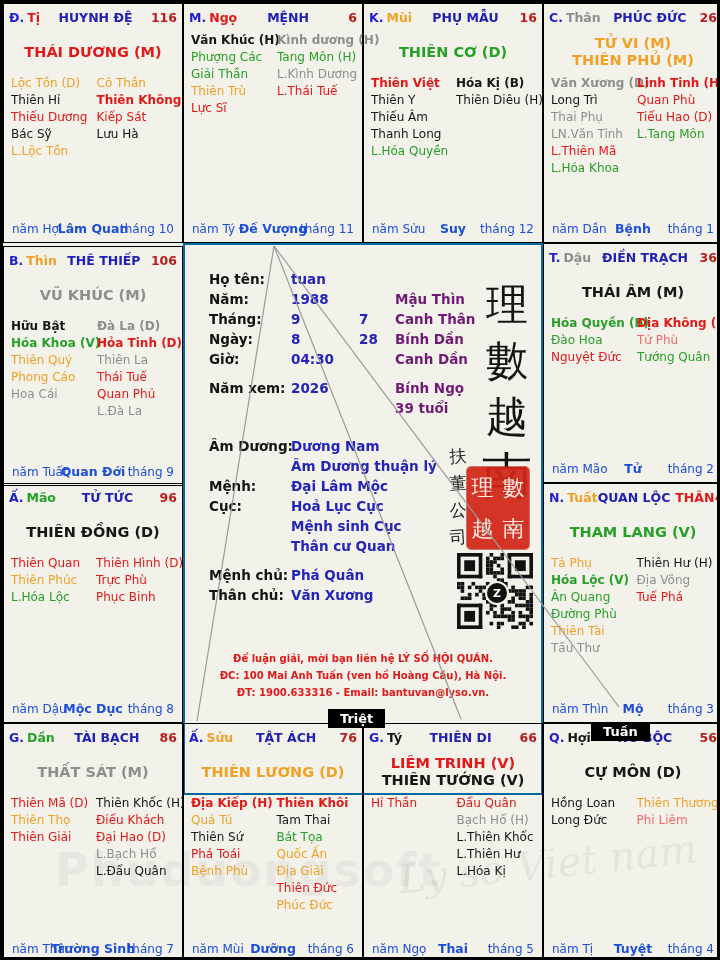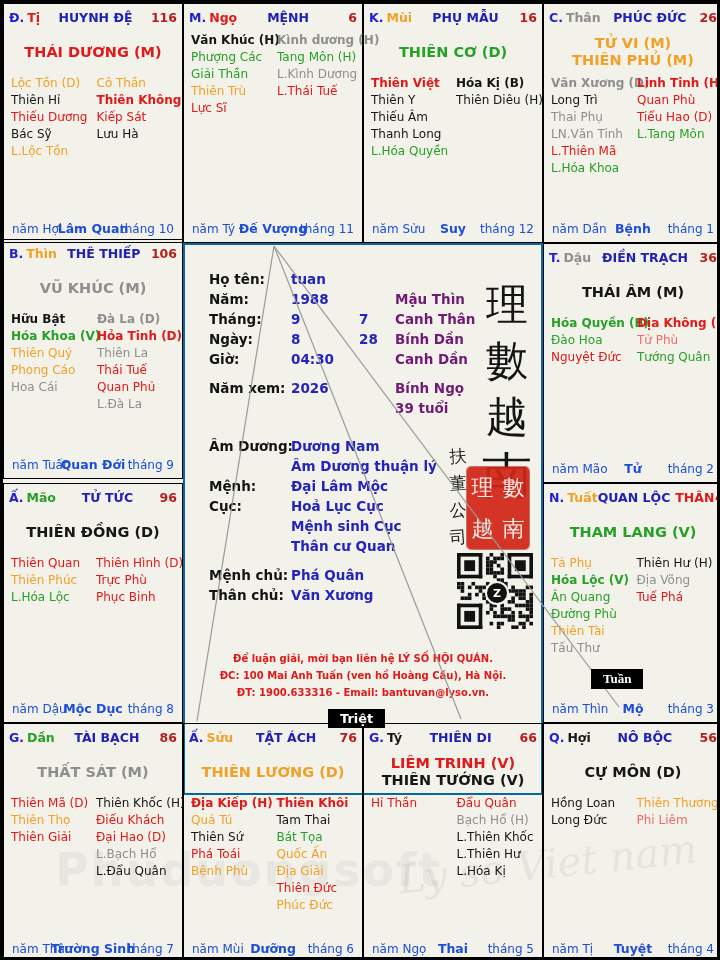--- a/index.html
+++ b/index.html
@@ -53,21 +53,21 @@
   #qr rect{fill:#121212;}
   #qr-badge{position:absolute;left:28px;top:28px;width:20px;height:20px;border-radius:50%;
     background:#111;border:2px solid #f2f1ea;color:#fff;font-size:11px;font-weight:bold;
     display:flex;align-items:center;justify-content:center;}
   #contact{position:absolute;left:6px;right:6px;top:405px;text-align:center;
     color:#e01919;font-weight:bold;font-size:10px;line-height:17px;white-space:nowrap;}
   
   .badge{position:absolute;background:#000;color:#fff;font-weight:bold;font-size:13px;
     padding:2px 12px;z-index:10;}
   #badge-triet{left:325px;top:706px;}
-  #badge-tuan{left:588px;top:666px;font-family:Liberation Serif, serif;}
+  #badge-tuan{left:588px;top:719px;}
   
   #lines{position:absolute;left:0;top:0;z-index:6;pointer-events:none;}
   
   .wm{position:absolute;z-index:0;pointer-events:none;white-space:nowrap;}
   #wm1{left:52px;top:840px;font-size:46px;font-weight:bold;color:rgba(50,50,50,0.055);letter-spacing:2px;}
   #wm2{left:395px;top:838px;font-size:40px;font-style:italic;
     font-family:"DejaVu Serif","Liberation Serif",serif;color:rgba(50,50,50,0.07);transform:rotate(-6deg);}
 </style>
 </head>
 <body>
@@ -458,21 +458,21 @@
           <div class="star c-red">Tiểu Hao (D)</div>
           <div class="star c-green">L.Tang Môn</div>
         </div>
     </div>
     <div class="cell-foot">
       <span class="fyear">năm Dần</span>
       <span class="fstage">Bệnh</span>
       <span class="fmonth">tháng 1</span>
     </div>
   </div>
-    <div class="cell" style="left: 0px; top: 236px;">
+    <div class="cell" style="left: 0px; top: 243px;">
     <div class="cell-head">
       <span><span class="stem">B.</span><span class="br c-orange">Thìn</span></span>
       <span class="pmid"><span class="pname">THÊ THIẾP</span></span>
       <span class="pnum">106</span>
     </div>
     <div class="mains">
         <div class="main-star c-gray">VŨ KHÚC (M)</div>
       </div>
     <div class="starcols">
       <div class="col col-left">

